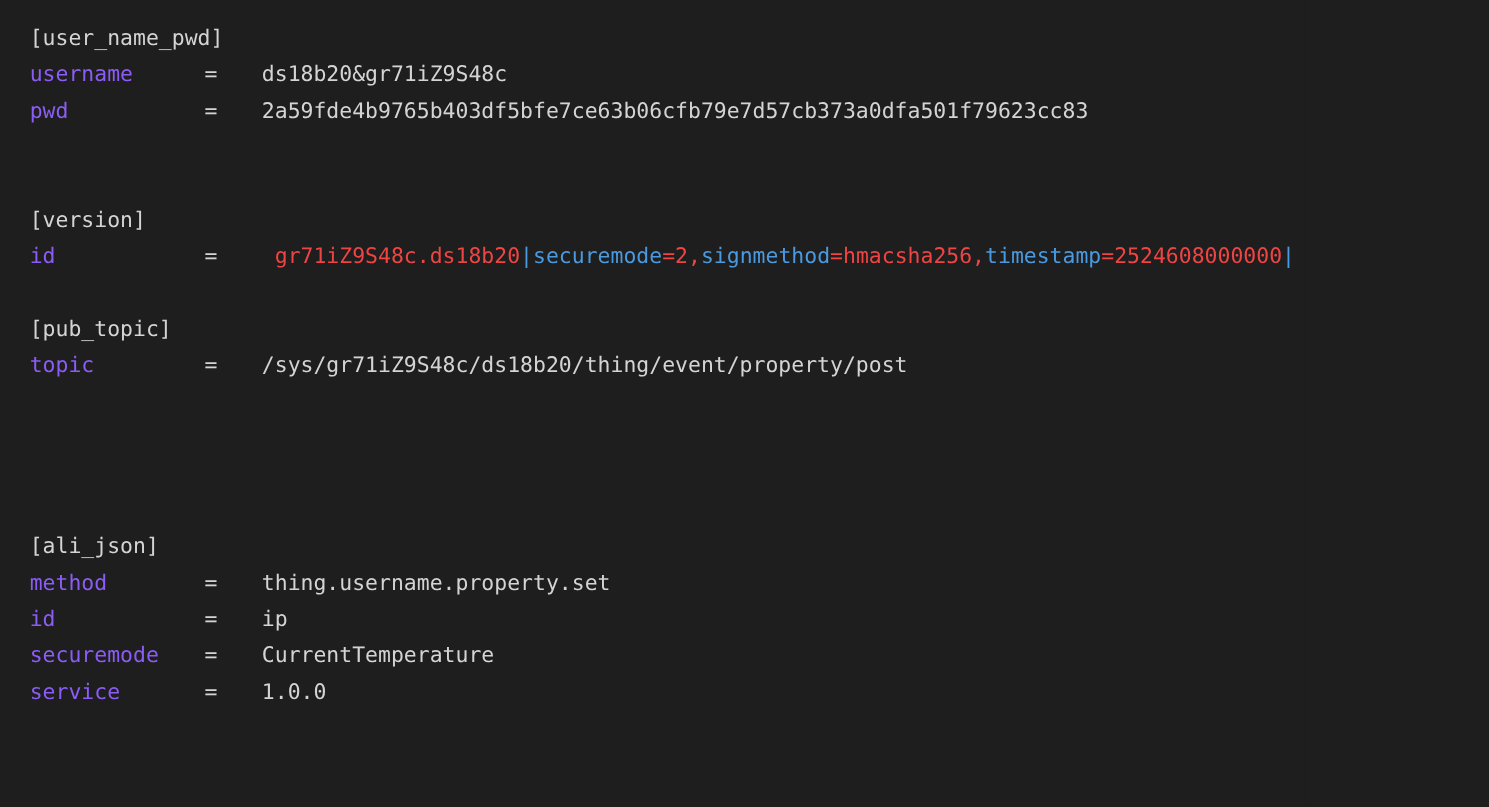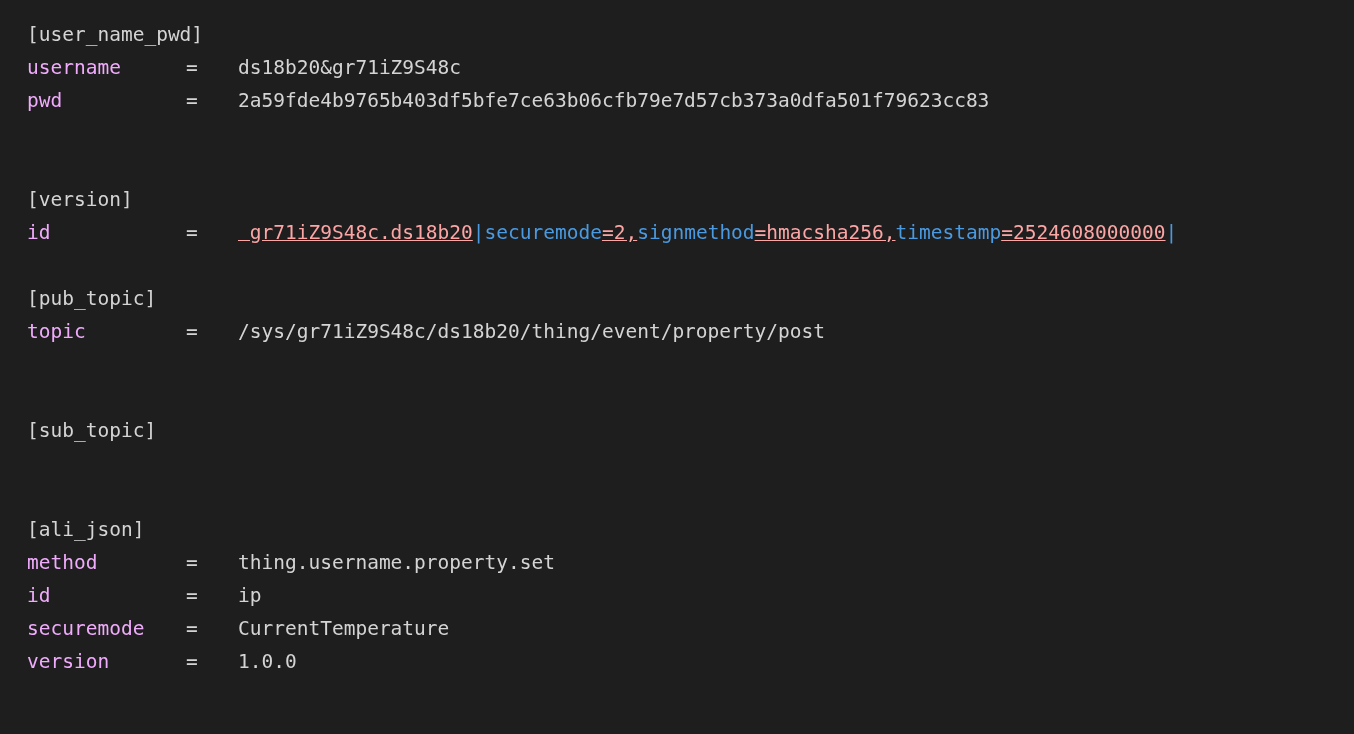--- a/index.html
+++ b/index.html
@@ -27,34 +27,34 @@
     font-size: 19.5px;
     letter-spacing: 0px;
     white-space: pre;
     color: #d4d4d4;
   }
   .line.blank { color: transparent; }
   .section-header {
     color: #d4d4d4;
   }
   .key {
-    color: #f0abfc;
+    color: #8b5cf6;
     display: inline-block;
     width: 159px;
   }
   .eq {
     color: #d4d4d4;
     display: inline-block;
     width: 52px;
   }
   .val {
     color: #d4d4d4;
   }
   .tok-blue { color: #4a9ae1; }
-  .tok-plain { color: #fca5a5; text-decoration: underline; }
+  .tok-plain { color: #ef4444; }
 </style>
 </head>
 <body>
 
 <div id="editor">
 
   <div class="line"><span class="section-header">[user_name_pwd]</span></div>
   <div class="line"><span class="key">username</span><span class="eq">=</span><span class="val">ds18b20&amp;gr71iZ9S48c</span></div>
   <div class="line"><span class="key">pwd</span><span class="eq">=</span><span class="val">2a59fde4b9765b403df5bfe7ce63b06cfb79e7d57cb373a0dfa501f79623cc83</span></div>
 
@@ -65,24 +65,23 @@
   <div class="line"><span class="key">id</span><span class="eq">=</span><span class="val"><span class="tok-plain"> gr71iZ9S48c.ds18b20</span><span class="tok-blue">|</span><span class="tok-blue">securemode</span><span class="tok-plain">=2,</span><span class="tok-blue">signmethod</span><span class="tok-plain">=hmacsha256,</span><span class="tok-blue">timestamp</span><span class="tok-plain">=2524608000000</span><span class="tok-blue">|</span></span></div>
 
   <div class="line blank">&nbsp;</div>
 
   <div class="line"><span class="section-header">[pub_topic]</span></div>
   <div class="line"><span class="key">topic</span><span class="eq">=</span><span class="val">/sys/gr71iZ9S48c/ds18b20/thing/event/property/post</span></div>
 
   <div class="line blank">&nbsp;</div>
   <div class="line blank">&nbsp;</div>
 
-  <div class="line"><span class="section-header">[sub_topic]</span></div>
 
   <div class="line blank">&nbsp;</div>
   <div class="line blank">&nbsp;</div>
 
   <div class="line"><span class="section-header">[ali_json]</span></div>
   <div class="line"><span class="key">method</span><span class="eq">=</span><span class="val">thing.username.property.set</span></div>
   <div class="line"><span class="key">id</span><span class="eq">=</span><span class="val">ip</span></div>
   <div class="line"><span class="key">securemode</span><span class="eq">=</span><span class="val">CurrentTemperature</span></div>
-  <div class="line"><span class="key">version</span><span class="eq">=</span><span class="val">1.0.0</span></div>
+  <div class="line"><span class="key">service</span><span class="eq">=</span><span class="val">1.0.0</span></div>
 
 </div>
 
 </body></html>

